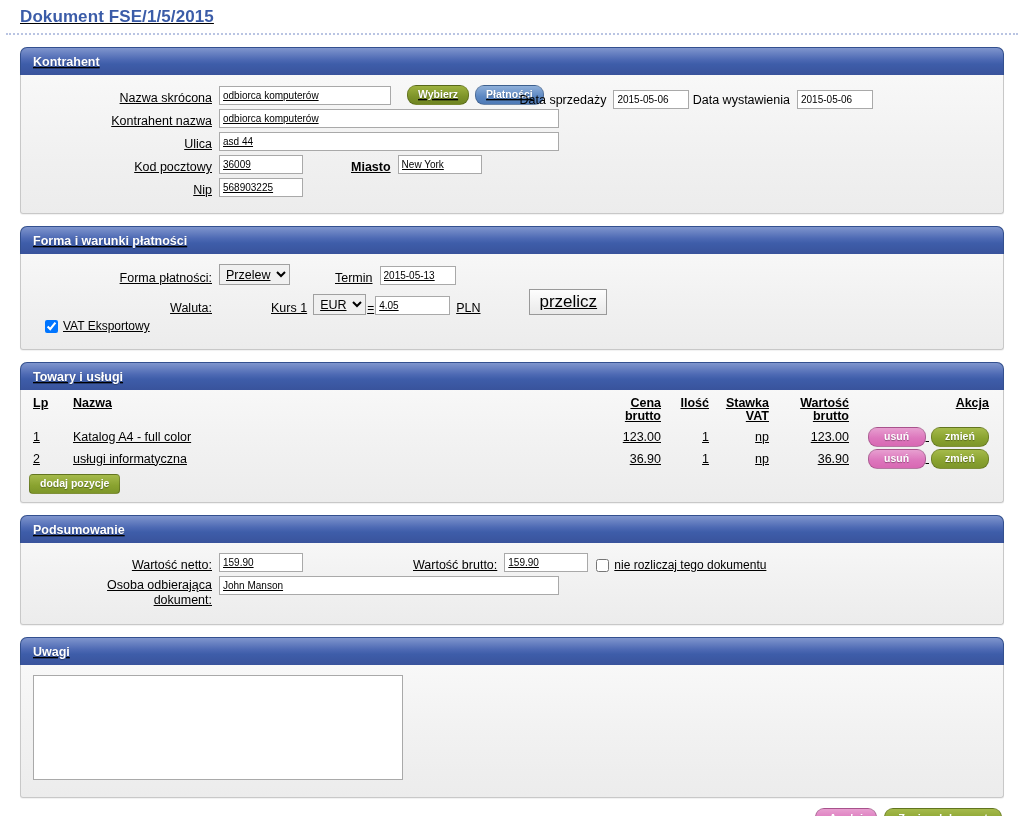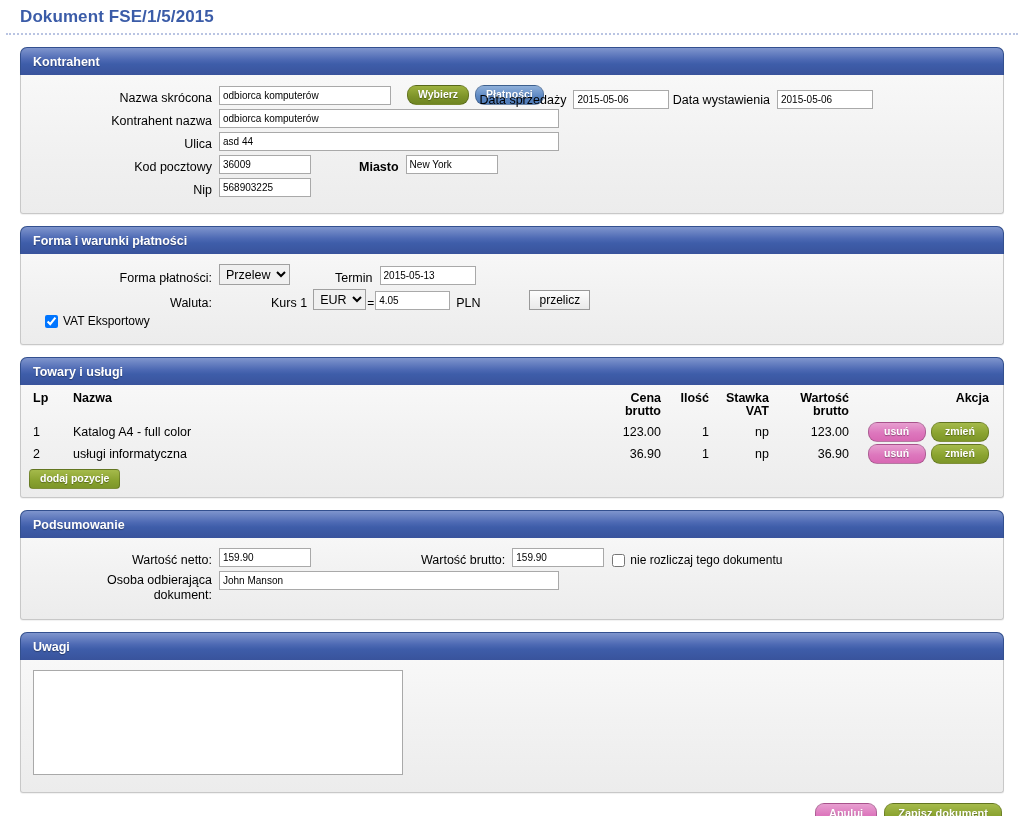--- a/index.html
+++ b/index.html
@@ -5,21 +5,21 @@
   * { box-sizing: border-box; }
   html, body {
     margin: 0; padding: 0;
     width: 1024px; height: 816px;
     background: #ffffff;
     font-family: "Liberation Sans", sans-serif;
     font-size: 12px;
     color: #000;
     overflow: hidden;
   }
-  .page { position: relative; width: 1024px; height: 816px; padding: 0; }
+  .page { position: relative; width: 1024px; height: 816px; padding: 0; text-decoration: underline; }
 
   
   .page-title {
     font-size: 17px;
     font-weight: bold;
     color: #3b5ca8;
     padding: 7px 0 6px 14px;
     border-bottom: 2px dotted #b9c4e2;
     margin: 0 6px 0 6px;
     letter-spacing: .1px;
@@ -65,24 +65,24 @@
     font-family: "Liberation Sans", sans-serif;
     font-size: 10px;
     height: 19px;
     padding: 1px 3px;
     border: 1px solid #a9a9a9;
     background: #fff;
     color: #000;
     border-radius: 0;
     outline: none;
   }
-  input.w-sm  { width: 92px; }
+  input.w-sm  { width: 84px; }
   input.w-lg  { width: 340px; }
   input.w-xl  { width: 340px; }
-  input.date  { width: 96px; }
+  input.date  { width: 76px; }
 
   select {
     font-family: "Liberation Sans", sans-serif;
     font-size: 12.5px;
     height: 21px;
     border: 1px solid #a0a0a0;
     background: #f0f0f0;
     padding: 1px 2px;
   }
 
@@ -103,21 +103,21 @@
     cursor: pointer;
     user-select: none;
   }
   .pill-green  { background: linear-gradient(180deg,#9eb23f 0%,#7d9329 60%,#6f8522 100%); }
   .pill-blue   { background: linear-gradient(180deg,#8fb0da 0%,#5c87c2 60%,#4e7ab6 100%); }
   .pill-pink   { background: linear-gradient(180deg,#e79fd0 0%,#dd77bd 55%,#d868b3 100%); }
   .pill-olive  { background: linear-gradient(180deg,#a5ba4b 0%,#89a22f 60%,#7d9629 100%); }
 
   .btn-flat {
     font-family: "Liberation Sans", sans-serif;
-    font-size: 12px;
+    font-size: 17px;
     padding: 2px 9px;
     border: 1px solid #999;
     background: linear-gradient(180deg,#fdfdfd,#e9e9e9);
     cursor: pointer;
   }
 
   
   table.goods { width: 100%; border-collapse: collapse; font-size: 12.5px; }
   table.goods th {
     font-weight: bold;

